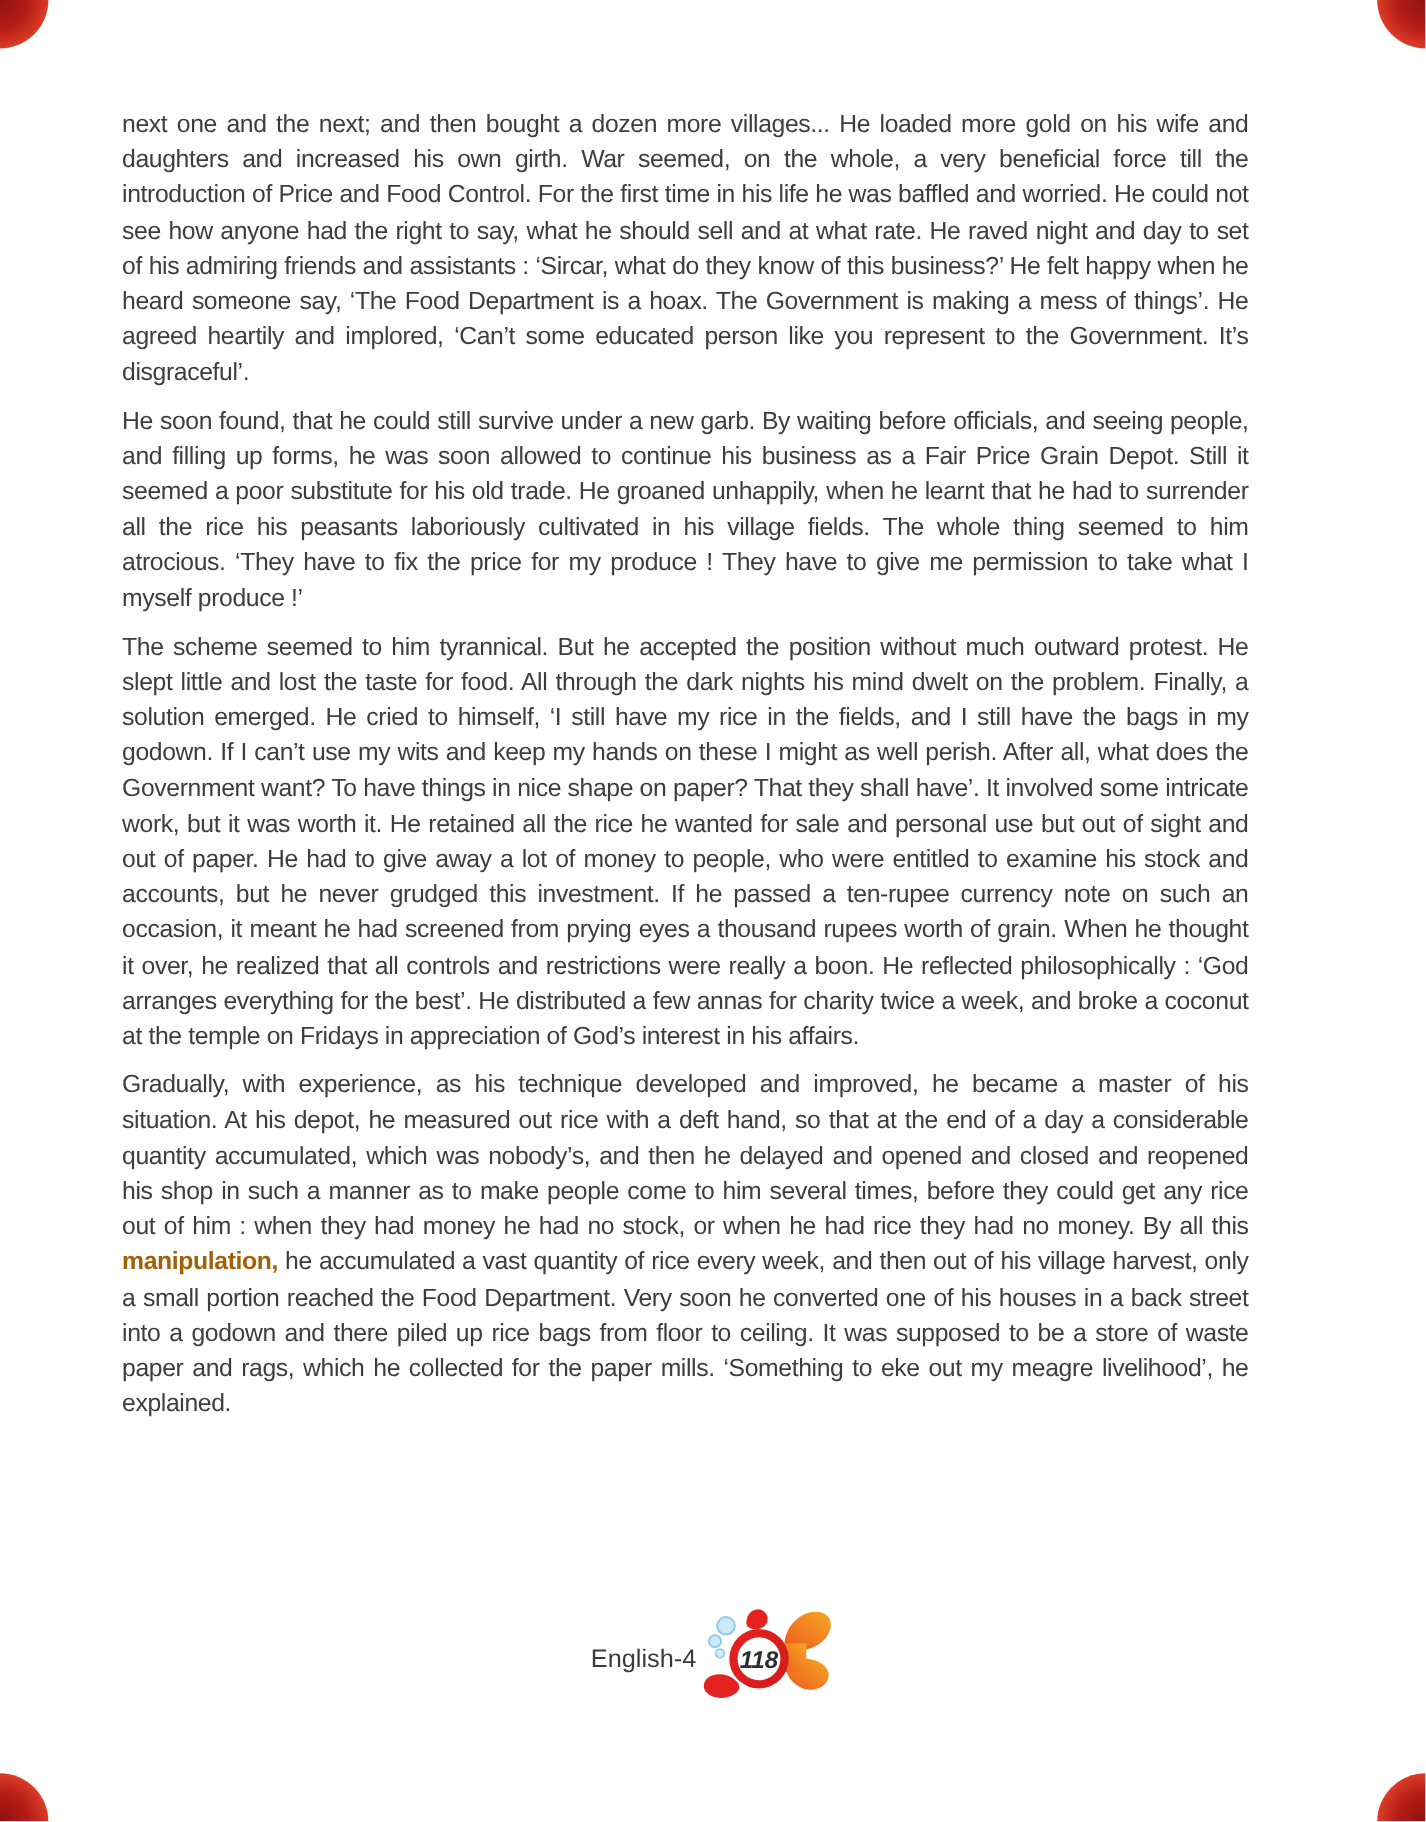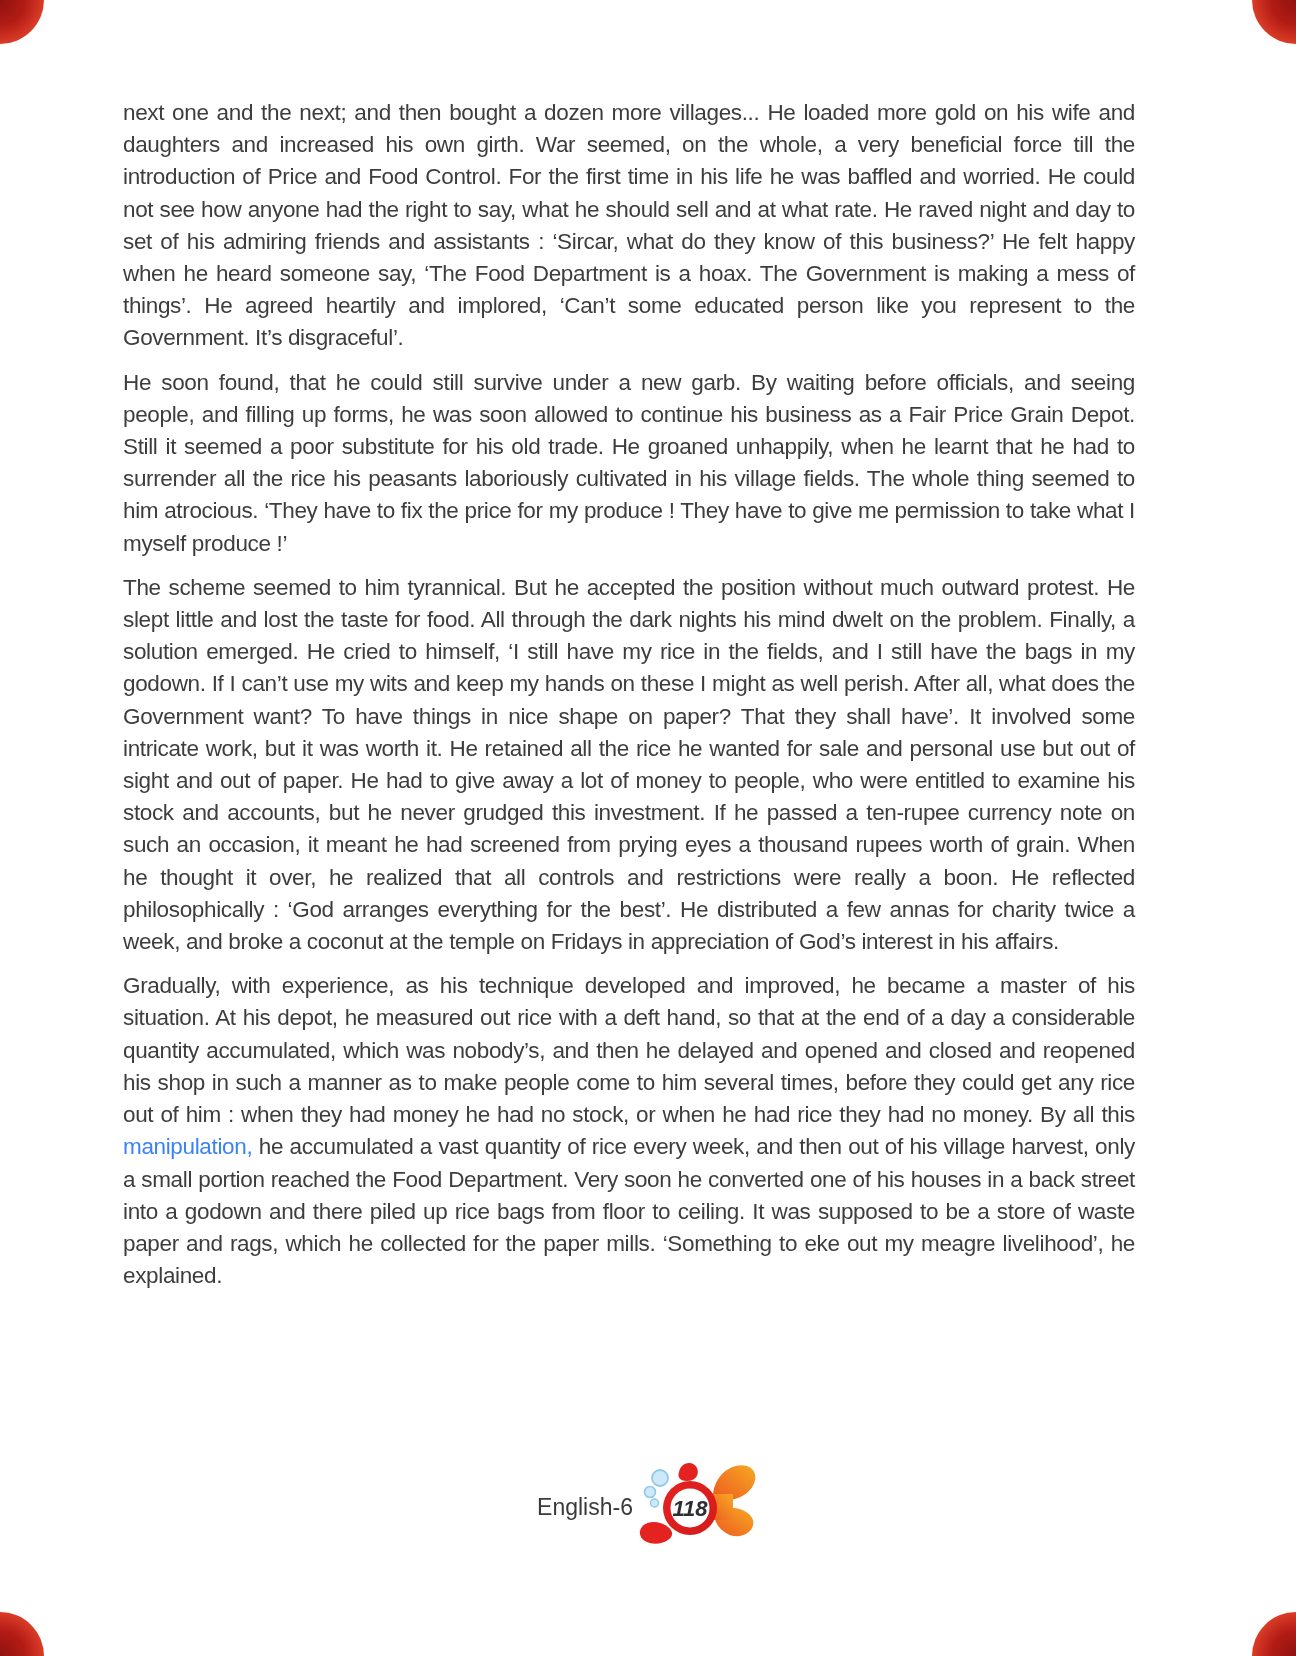--- a/index.html
+++ b/index.html
@@ -24,22 +24,22 @@
     position: absolute;
     left: 107px; top: 97px;
     width: 1028px;
     color: #3d3d3d;
     font-size: 22.5px;
     line-height: 32.2px;
     letter-spacing: -0.35px;
     text-align: justify;
     text-align-last: left;
   }
-  .content p { margin: 0 0 12px 16px; }
-  .hl { color: #3b82f6; }
+  .content p { margin: 0 0 12px 4px; }
+  .hl { color: #a16207; font-weight: bold; }
 
   
   .footer {
     position: absolute;
     left: 0; top: 1458px; width: 100%;
     display: flex; justify-content: center; align-items: center;
   }
   .book-label {
     color: #3a3a3a;
     font-size: 23px;
@@ -103,21 +103,21 @@
 </div>
 
 <main class="content">
   <p>next one and the next; and then bought a dozen more villages... He loaded more gold on his wife and daughters and increased his own girth. War seemed, on the whole, a very beneficial force till the introduction of Price and Food Control. For the first time in his life he was baffled and worried. He could not see how anyone had the right to say, what he should sell and at what rate. He raved night and day to set of his admiring friends and assistants : ‘Sircar, what do they know of this business?’ He felt happy when he heard someone say, ‘The Food Department is a hoax. The Government is making a mess of things’. He agreed heartily and implored, ‘Can’t some educated person like you represent to the Government. It’s disgraceful’.</p>
   <p>He soon found, that he could still survive under a new garb. By waiting before officials, and seeing people, and filling up forms, he was soon allowed to continue his business as a Fair Price Grain Depot. Still it seemed a poor substitute for his old trade. He groaned unhappily, when he learnt that he had to surrender all the rice his peasants laboriously cultivated in his village fields. The whole thing seemed to him atrocious. ‘They have to fix the price for my produce ! They have to give me permission to take what I myself produce !’</p>
   <p>The scheme seemed to him tyrannical. But he accepted the position without much outward protest. He slept little and lost the taste for food. All through the dark nights his mind dwelt on the problem. Finally, a solution emerged. He cried to himself, ‘I still have my rice in the fields, and I still have the bags in my godown. If I can’t use my wits and keep my hands on these I might as well perish. After all, what does the Government want? To have things in nice shape on paper? That they shall have’. It involved some intricate work, but it was worth it. He retained all the rice he wanted for sale and personal use but out of sight and out of paper. He had to give away a lot of money to people, who were entitled to examine his stock and accounts, but he never grudged this investment. If he passed a ten-rupee currency note on such an occasion, it meant he had screened from prying eyes a thousand rupees worth of grain. When he thought it over, he realized that all controls and restrictions were really a boon. He reflected philosophically : ‘God arranges everything for the best’. He distributed a few annas for charity twice a week, and broke a coconut at the temple on Fridays in appreciation of God’s interest in his affairs.</p>
   <p><span>Gradually, with experience, as his technique developed and improved, he became a master of his situation. At his depot, he measured out rice with a deft hand, so that at the end of a day a considerable quantity accumulated, which was nobody’s, and then he delayed and opened and closed and reopened his shop in such a manner as to make people come to him several times, before they could get any rice out of him : when they had money he had no stock, or when he had rice they had no money. By all this </span><span class="hl">manipulation,</span><span> he accumulated a vast quantity of rice every week, and then out of his village harvest, only a small portion reached the Food Department. Very soon he converted one of his houses in a back street into a godown and there piled up rice bags from floor to ceiling. It was supposed to be a store of waste paper and rags, which he collected for the paper mills. ‘Something to eke out my meagre livelihood’, he explained.</span></p>
 </main>
 
 <footer class="footer">
-  <span class="book-label">English-6</span>
+  <span class="book-label">English-4</span>
   <div class="logo">
     <svg viewBox="0 0 124 94" xmlns="http://www.w3.org/2000/svg">
       <defs>
         <linearGradient id="tailGrad" x1="1" y1="0" x2="0" y2="1">
           <stop offset="0%" stop-color="#f7a823"></stop>
           <stop offset="100%" stop-color="#ed5a1f"></stop>
         </linearGradient>
         <linearGradient id="bodyGrad" x1="0" y1="0" x2="1" y2="1">
           <stop offset="0%" stop-color="#e42320"></stop>
           <stop offset="100%" stop-color="#d41a1c"></stop>

